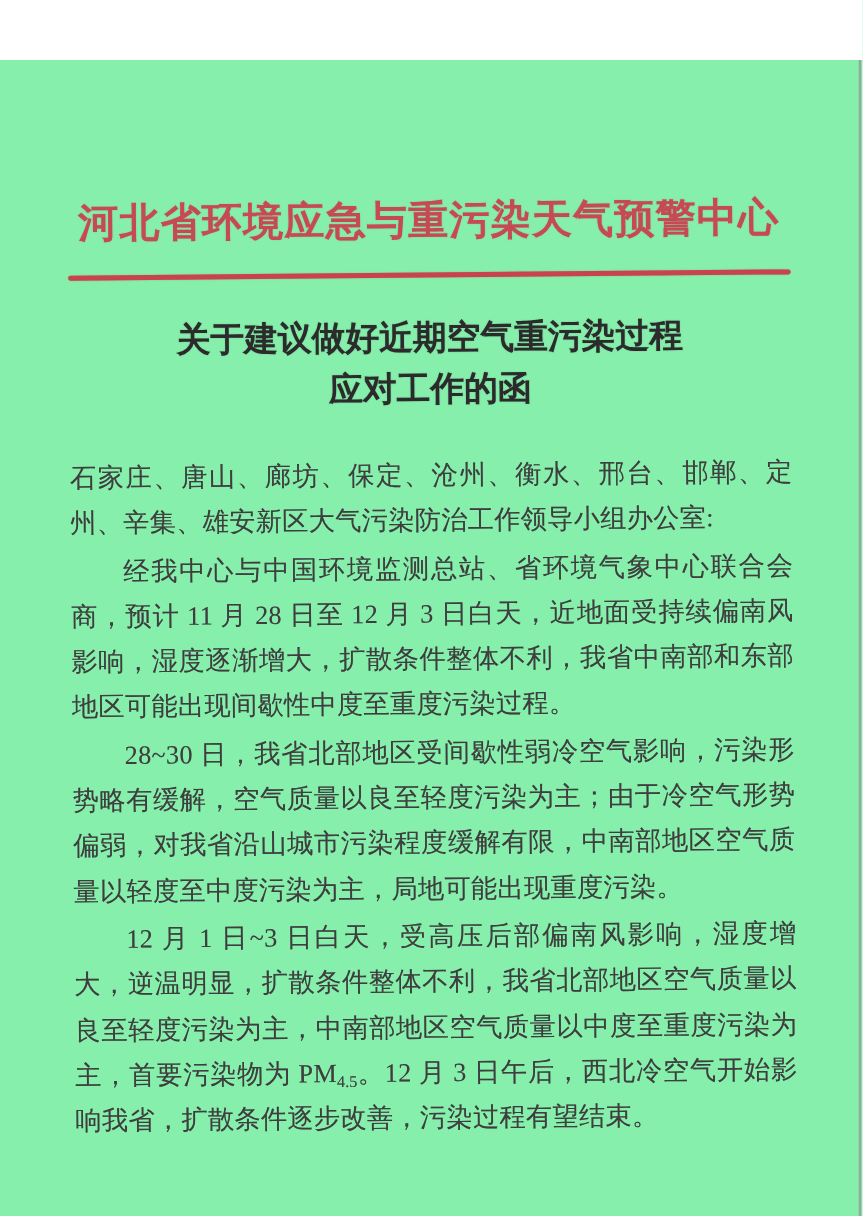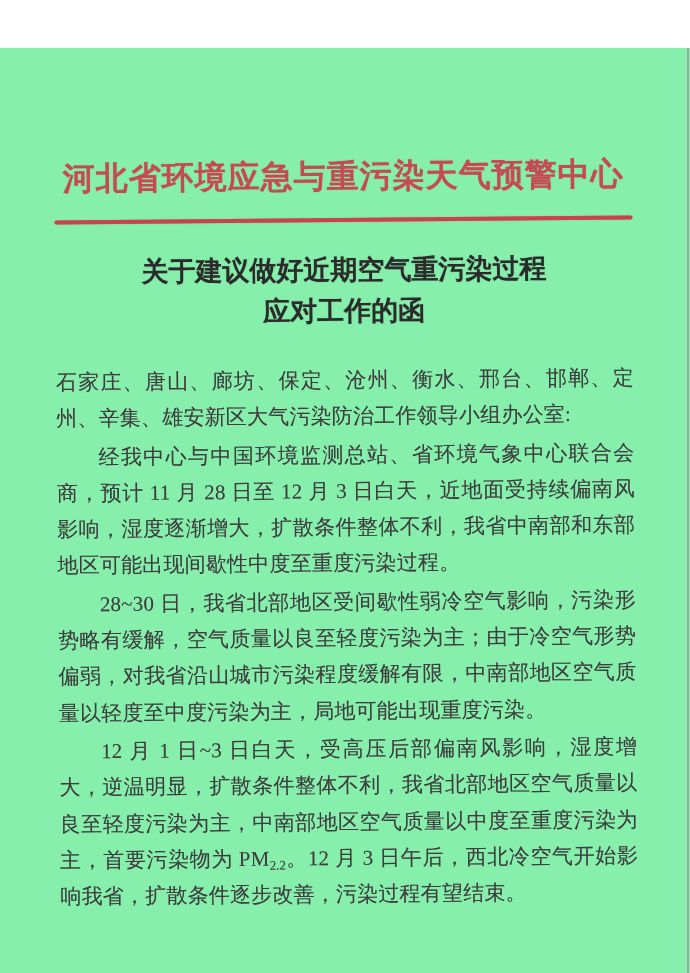--- a/index.html
+++ b/index.html
@@ -109,21 +109,21 @@
     </div>
 
     <div class="letter-body">
       <p>石家庄、唐山、廊坊、保定、沧州、衡水、邢台、邯郸、定州、辛集、雄安新区大气污染防治工作领导小组办公室:</p>
 
       <p class="indent">经我中心与中国环境监测总站、省环境气象中心联合会商，预计 11 月 28 日至 12 月 3 日白天，近地面受持续偏南风影响，湿度逐渐增大，扩散条件整体不利，我省中南部和东部地区可能出现间歇性中度至重度污染过程。</p>
 
       <p class="indent">28~30 日，我省北部地区受间歇性弱冷空气影响，污染形势略有缓解，空气质量以良至轻度污染为主；由于冷空气形势偏弱，对我省沿山城市污染程度缓解有限，中南部地区空气质量以轻度至中度污染为主，局地可能出现重度污染。</p>
 
       <p class="indent">
-        <span>12 月 1 日~3 日白天，受高压后部偏南风影响，湿度增大，逆温明显，扩散条件整体不利，我省北部地区空气质量以良至轻度污染为主，中南部地区空气质量以中度至重度污染为主，首要污染物为 PM</span><sub class="pm-sub">2.2</sub><span>。12 月 3 日午后，西北冷空气开始影响我省，扩散条件逐步改善，污染过程有望结束。</span>
+        <span>12 月 1 日~3 日白天，受高压后部偏南风影响，湿度增大，逆温明显，扩散条件整体不利，我省北部地区空气质量以良至轻度污染为主，中南部地区空气质量以中度至重度污染为主，首要污染物为 PM</span><sub class="pm-sub">4.5</sub><span>。12 月 3 日午后，西北冷空气开始影响我省，扩散条件逐步改善，污染过程有望结束。</span>
       </p>
     </div>
 
   </div>
 
   <div class="scan-edge-right"></div>
   <div class="scan-edge-bottom"></div>
 </div>
 
 </body></html>

